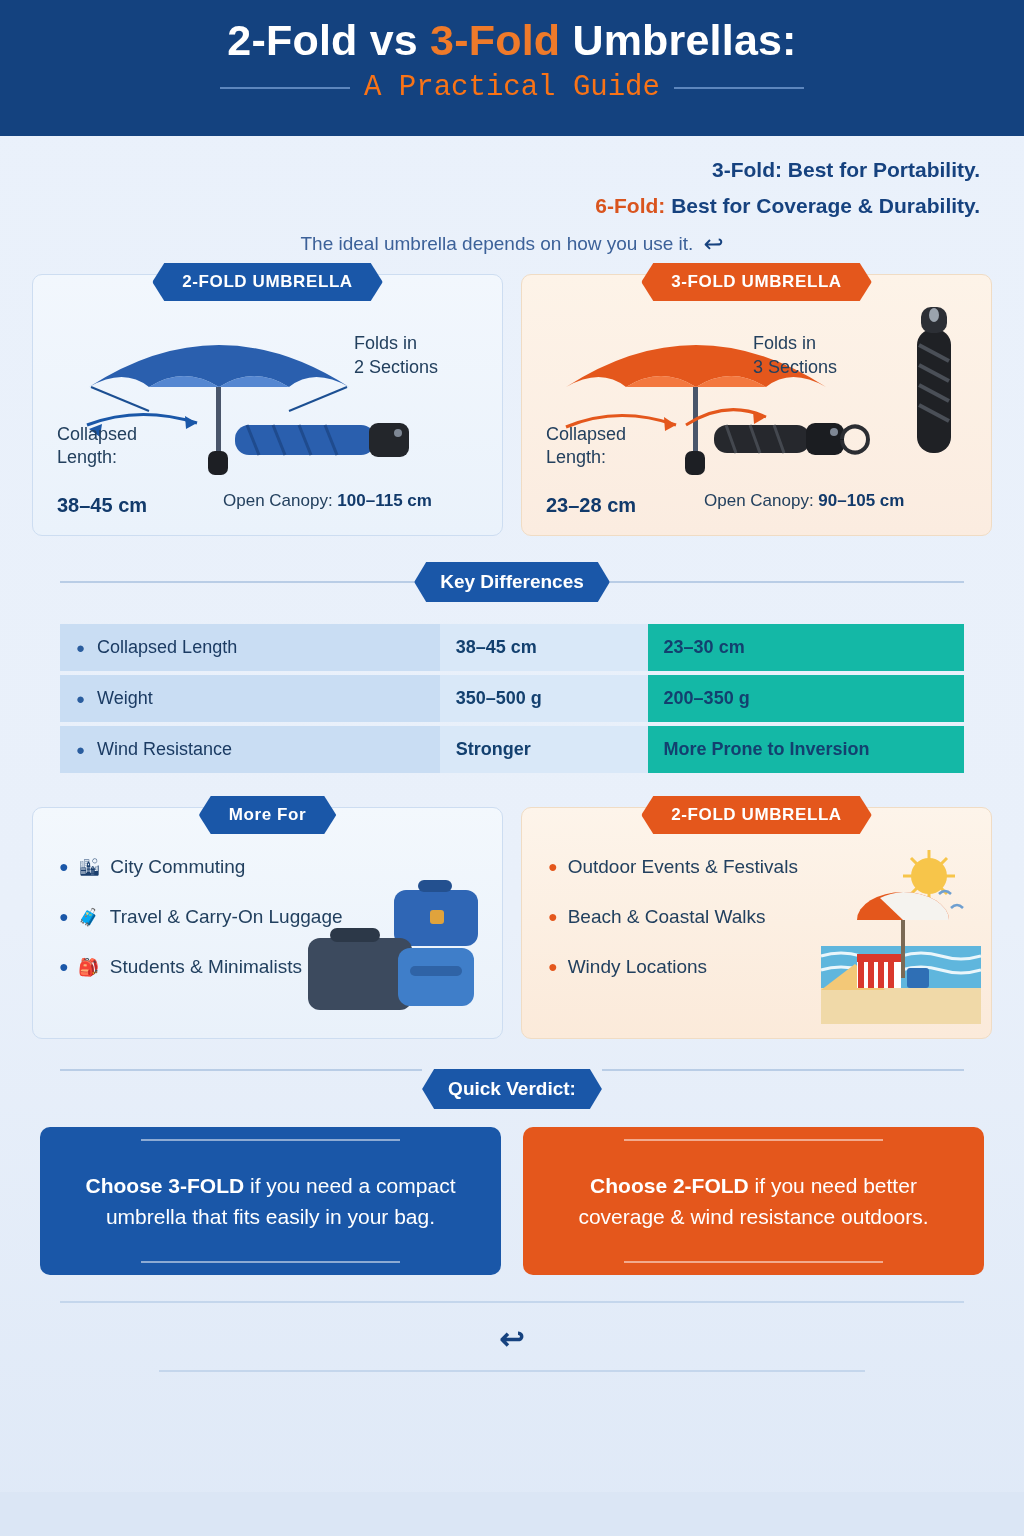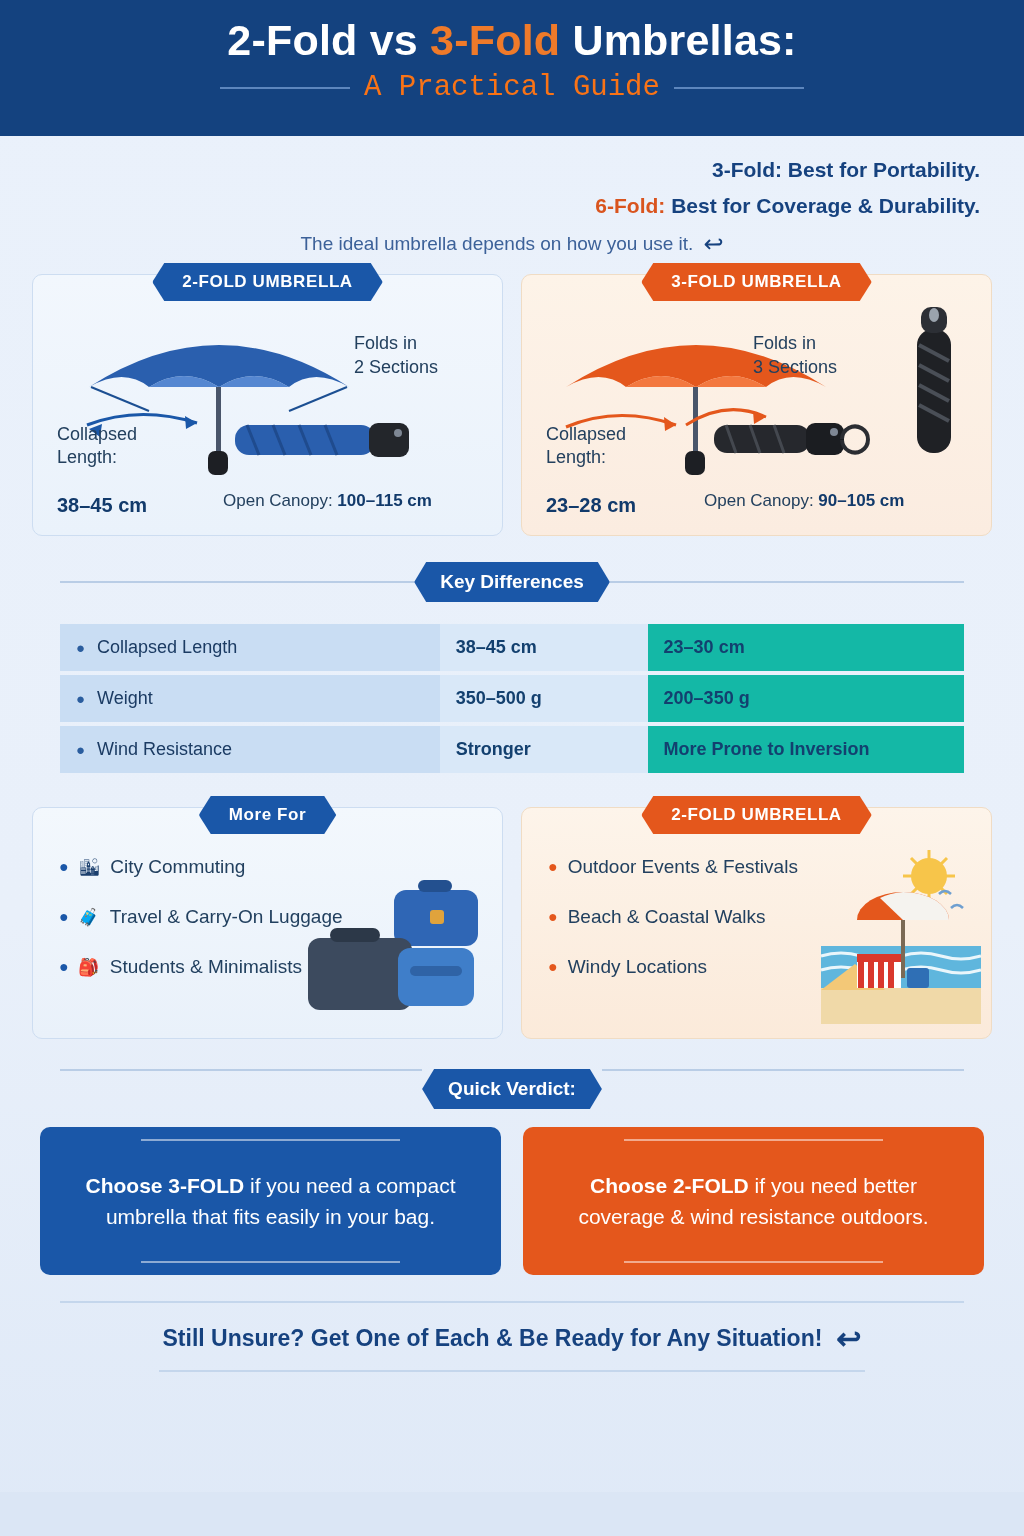--- a/index.html
+++ b/index.html
@@ -396,20 +396,19 @@
     <div class="qv orange">
       <div>
         <b>Choose 2-FOLD</b><span> if you need better coverage &amp; wind resistance outdoors.</span>
       </div>
     </div>
   </div>
 
   <div class="footer">
     <div class="divider"></div>
     <div class="ftxt">
-      <span>Still Unsure? Get One of Each &amp; Be Ready for Any Situation!</span>
       <span class="arrow">↩</span>
     </div>
     <div class="underline"></div>
   </div>
 
   <div class="bottom-bar"></div>
 </div>
 
 </body></html>

